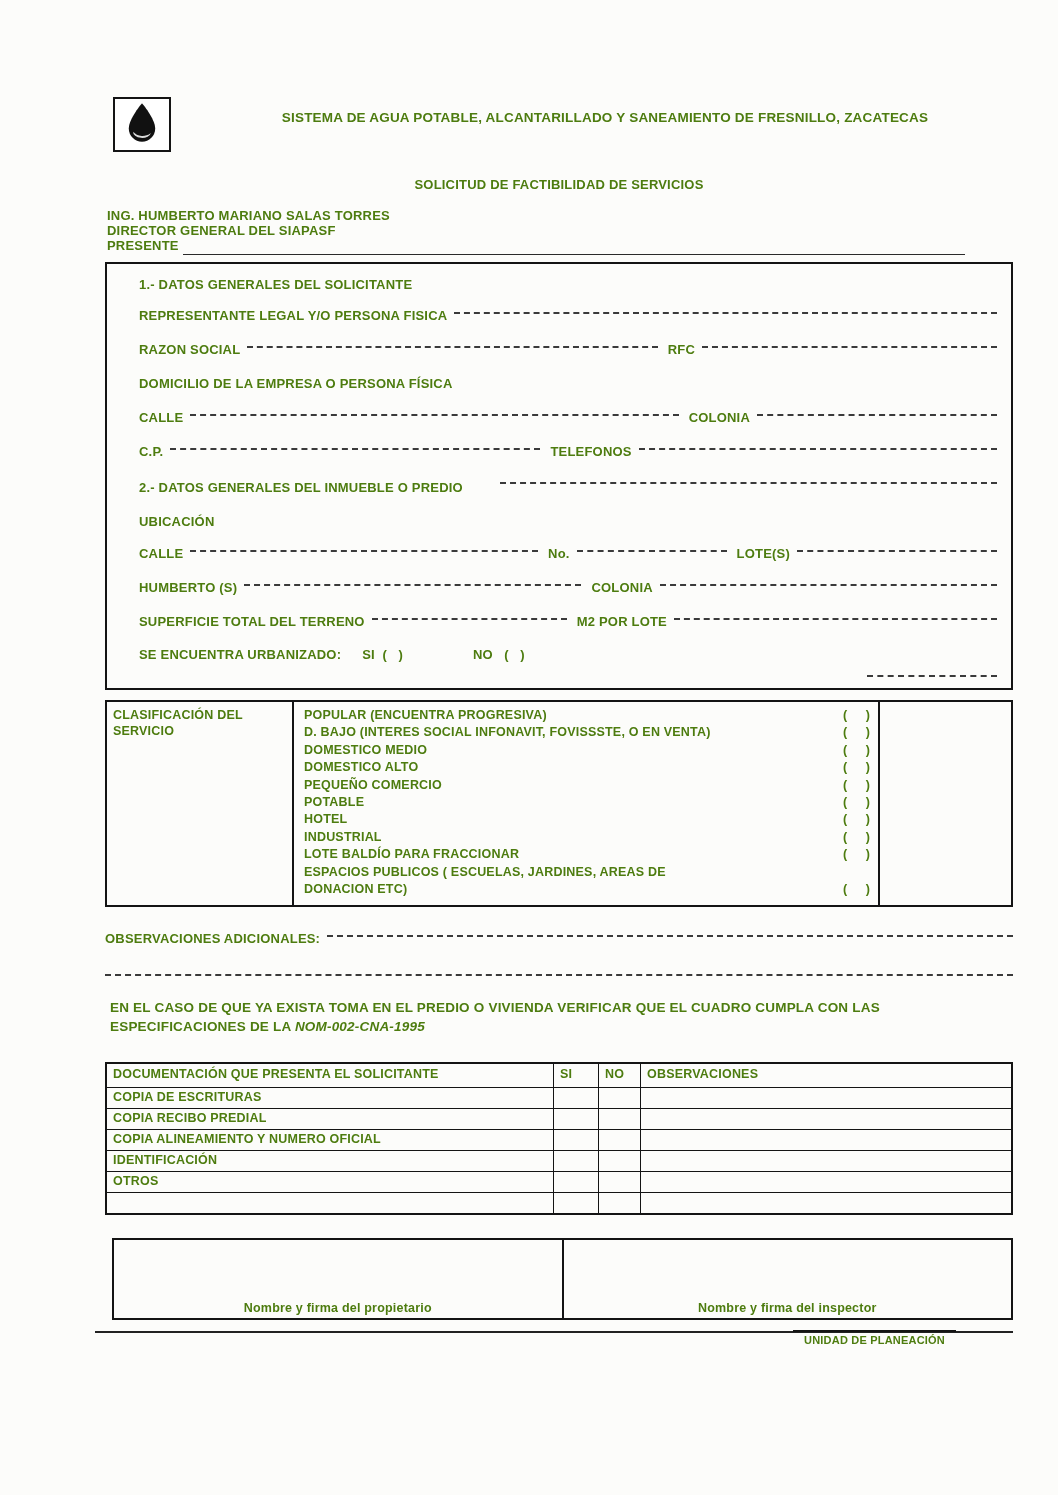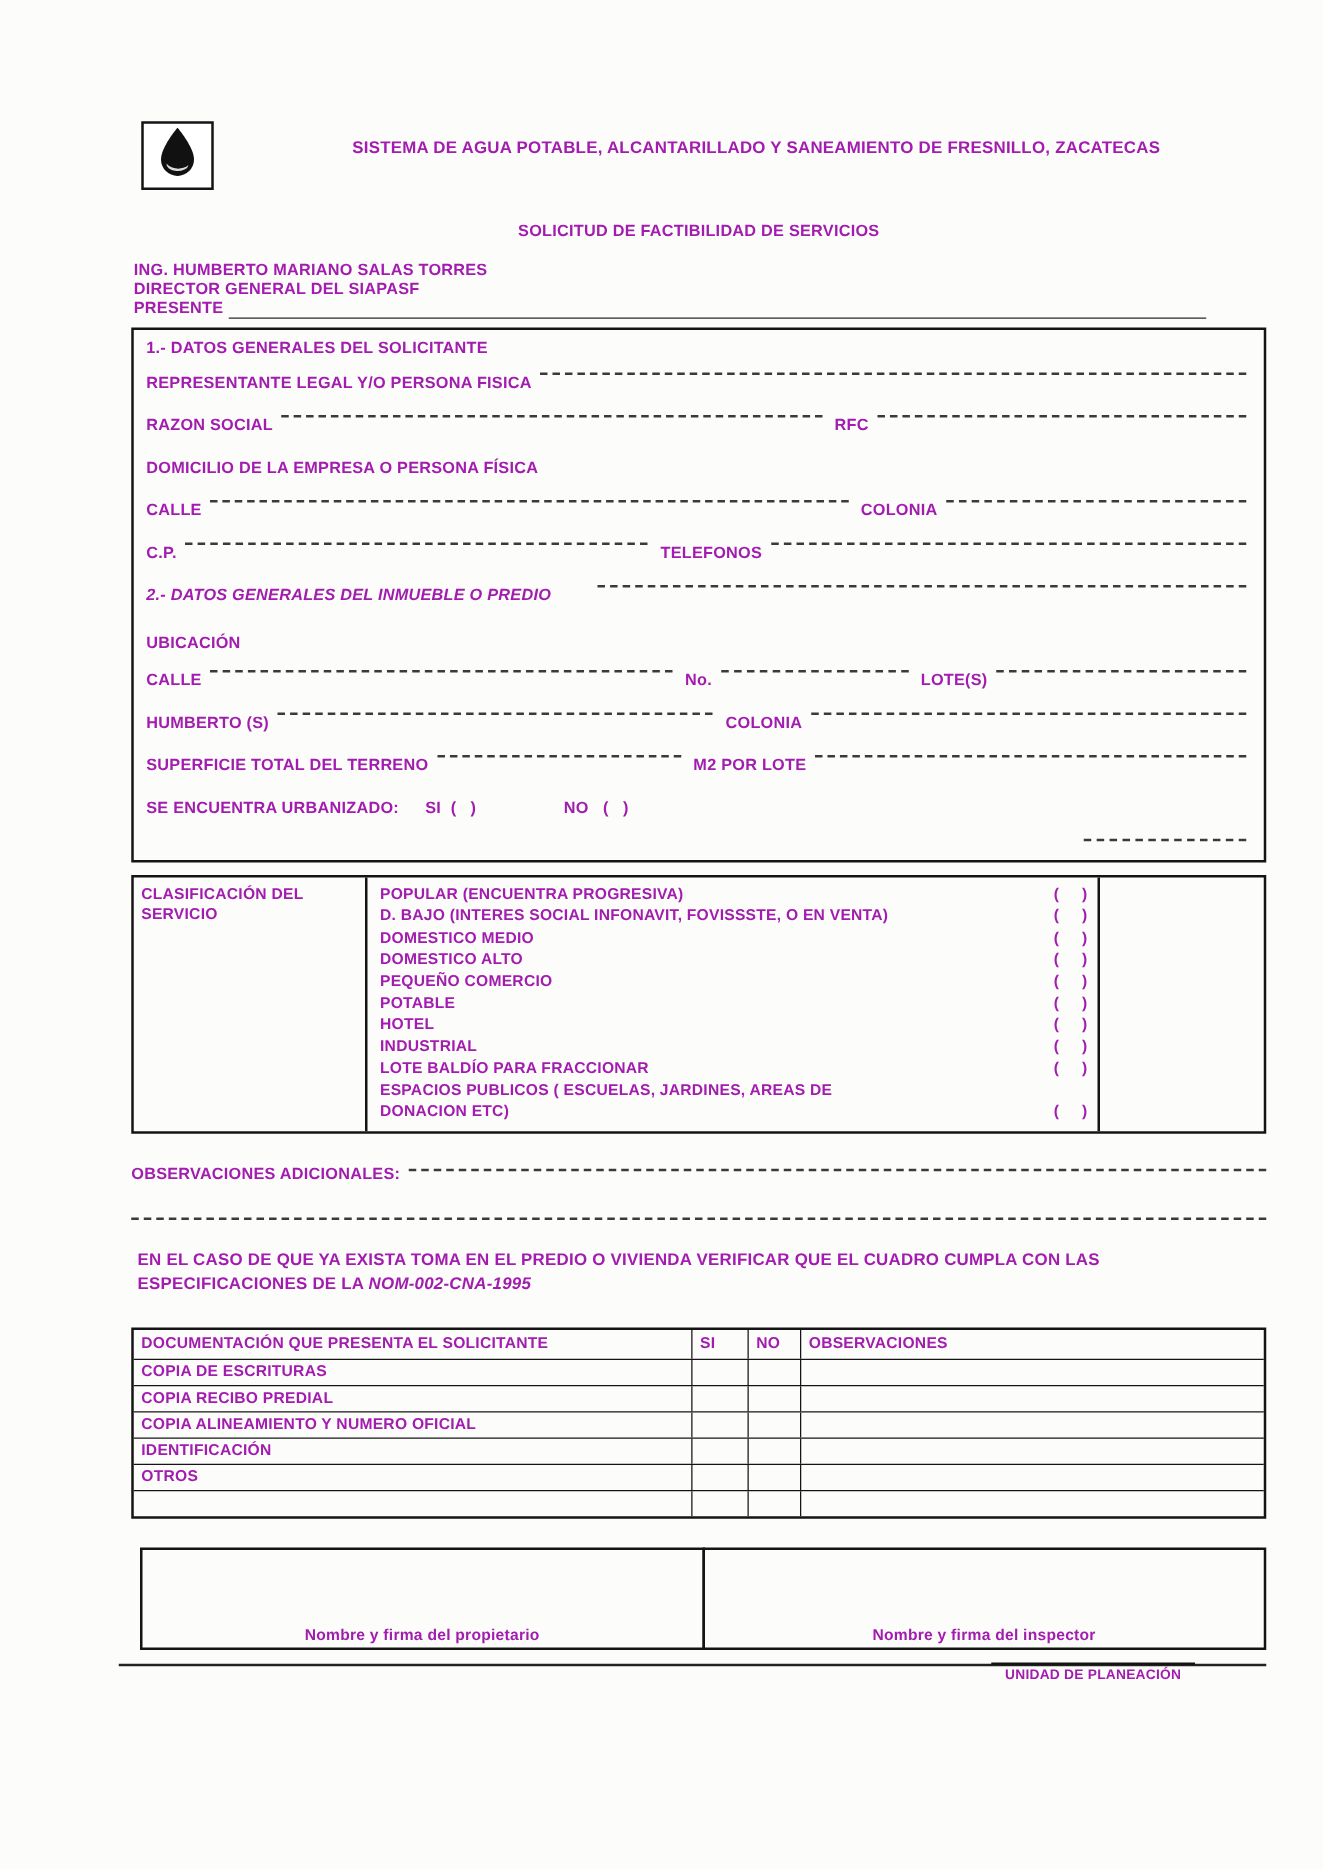--- a/index.html
+++ b/index.html
@@ -1,37 +1,37 @@
 <!DOCTYPE html>
 <html><head>
 <meta charset="utf-8">
 <style>
   * { margin:0; padding:0; box-sizing:border-box; }
   html,body { background:#ffffff; }
   .page {
     position:relative; width:1058px; height:1495px;
-    background:#fcfcfa; color:#a21caf;
+    background:#fcfcfa; color:#4d7c0f;
     font-family:"Liberation Sans", sans-serif; font-weight:bold;
     letter-spacing:.2px; overflow:hidden;
   }
   .abs { position:absolute; }
 
   
   .logo { left:113px; top:97px; width:58px; height:55px; border:2px solid #141414;
           display:flex; align-items:center; justify-content:center; background:#fff; }
   .org-title { left:190px; top:110px; width:830px; text-align:center; font-size:13.5px; }
   .form-title { left:105px; top:177px; width:908px; text-align:center; font-size:13px; }
   .addressee { left:107px; top:208px; font-size:13px; line-height:15px; }
   .presente-rule { left:183px; top:254px; width:782px; border-top:1.5px solid #2a2a2a; }
 
   
   .box1 { left:105px; top:262px; width:908px; height:428px; border:2px solid #141414;
           padding:6px 14px 0 10px; font-size:13px; }
-  .frow { display:flex; align-items:flex-start; height:34px; }
-  .frow.h28 { height:28px; } .frow.h38 { height:38px;font-style:italic; } .frow.h30 { height:30px; }
+  .frow { display:flex; align-items:center; height:34px;margin-left:22px; }
+  .frow.h28 { height:28px; } .frow.h38 { height:38px; } .frow.h30 { height:30px; }
   .frow.h33 { height:33px; } .frow.h14 { height:14px; }
   .lbl { white-space:pre; padding-right:7px; }
   .lbl.after { padding-left:10px; }
   .fill { flex:1 1 auto; height:0; border-bottom:2px dashed #3a3a3a; margin-bottom:4px; }
   .fill.w295 { flex:0 0 295px; } .fill.w240 { flex:0 0 240px; }
   .fill.w370 { flex:0 0 370px; } .fill.w150 { flex:0 0 150px; }
   .fill.w200 { flex:0 0 200px; } .fill.w195 { flex:0 0 195px; }
   .fill.w130 { flex:0 0 130px; margin-left:auto; }
   .fill.ml30 { margin-left:30px; margin-bottom:8px; }
   .opt { white-space:pre; }

